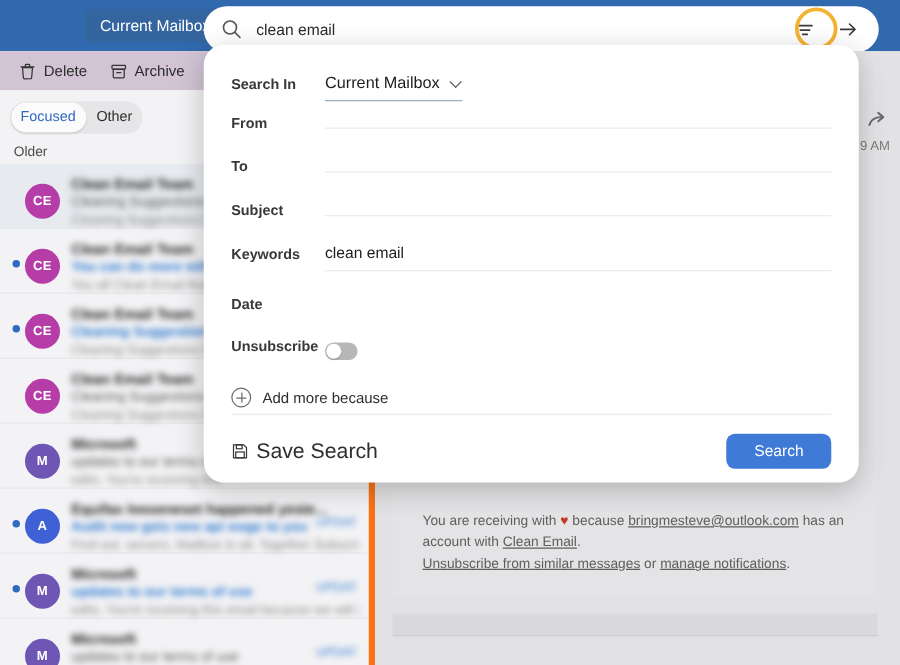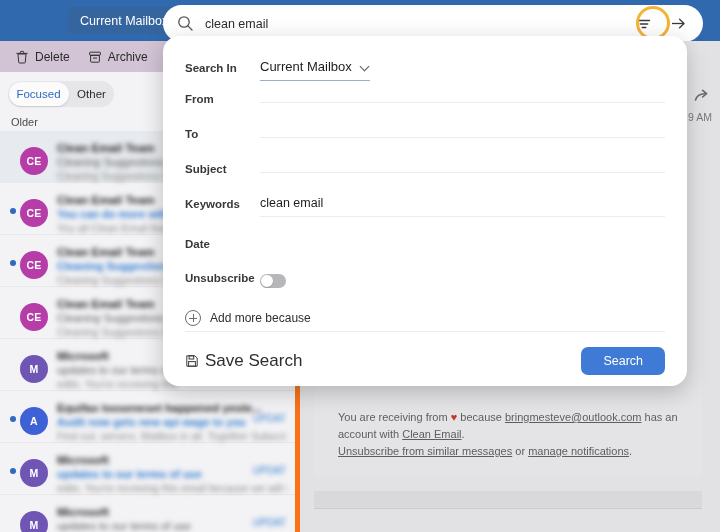--- a/index.html
+++ b/index.html
@@ -378,21 +378,21 @@
     <span class="reply-ico">
       <svg width="17" height="15" viewBox="0 0 17 15">
           <path d="M1.5 12c1.2-4.5 4.6-6.2 9.3-6.3" fill="none" stroke="#6b6b6e" stroke-width="1.6" stroke-linecap="round"></path>
           <polyline points="8.6,2.3 12.6,5.7 8.6,9" fill="none" stroke="#6b6b6e" stroke-width="1.6" stroke-linecap="round" stroke-linejoin="round"></polyline>
         </svg>
     </span>
     <div class="read-time">9 AM</div>
 
     <div class="footer-block">
       <div>
-        <span>You are receiving from</span>
+        <span>You are receiving with</span>
         <span class="heart">♥</span>
         <span>because</span>
         <a href="#">bringmesteve@outlook.com</a>
         <span>has an account with</span>
         <a href="#">Clean Email</a><span>.</span>
       </div>
       <div>
         <a href="#">Unsubscribe from similar messages</a>
         <span>or</span>
         <a href="#">manage notifications</a><span>.</span>

